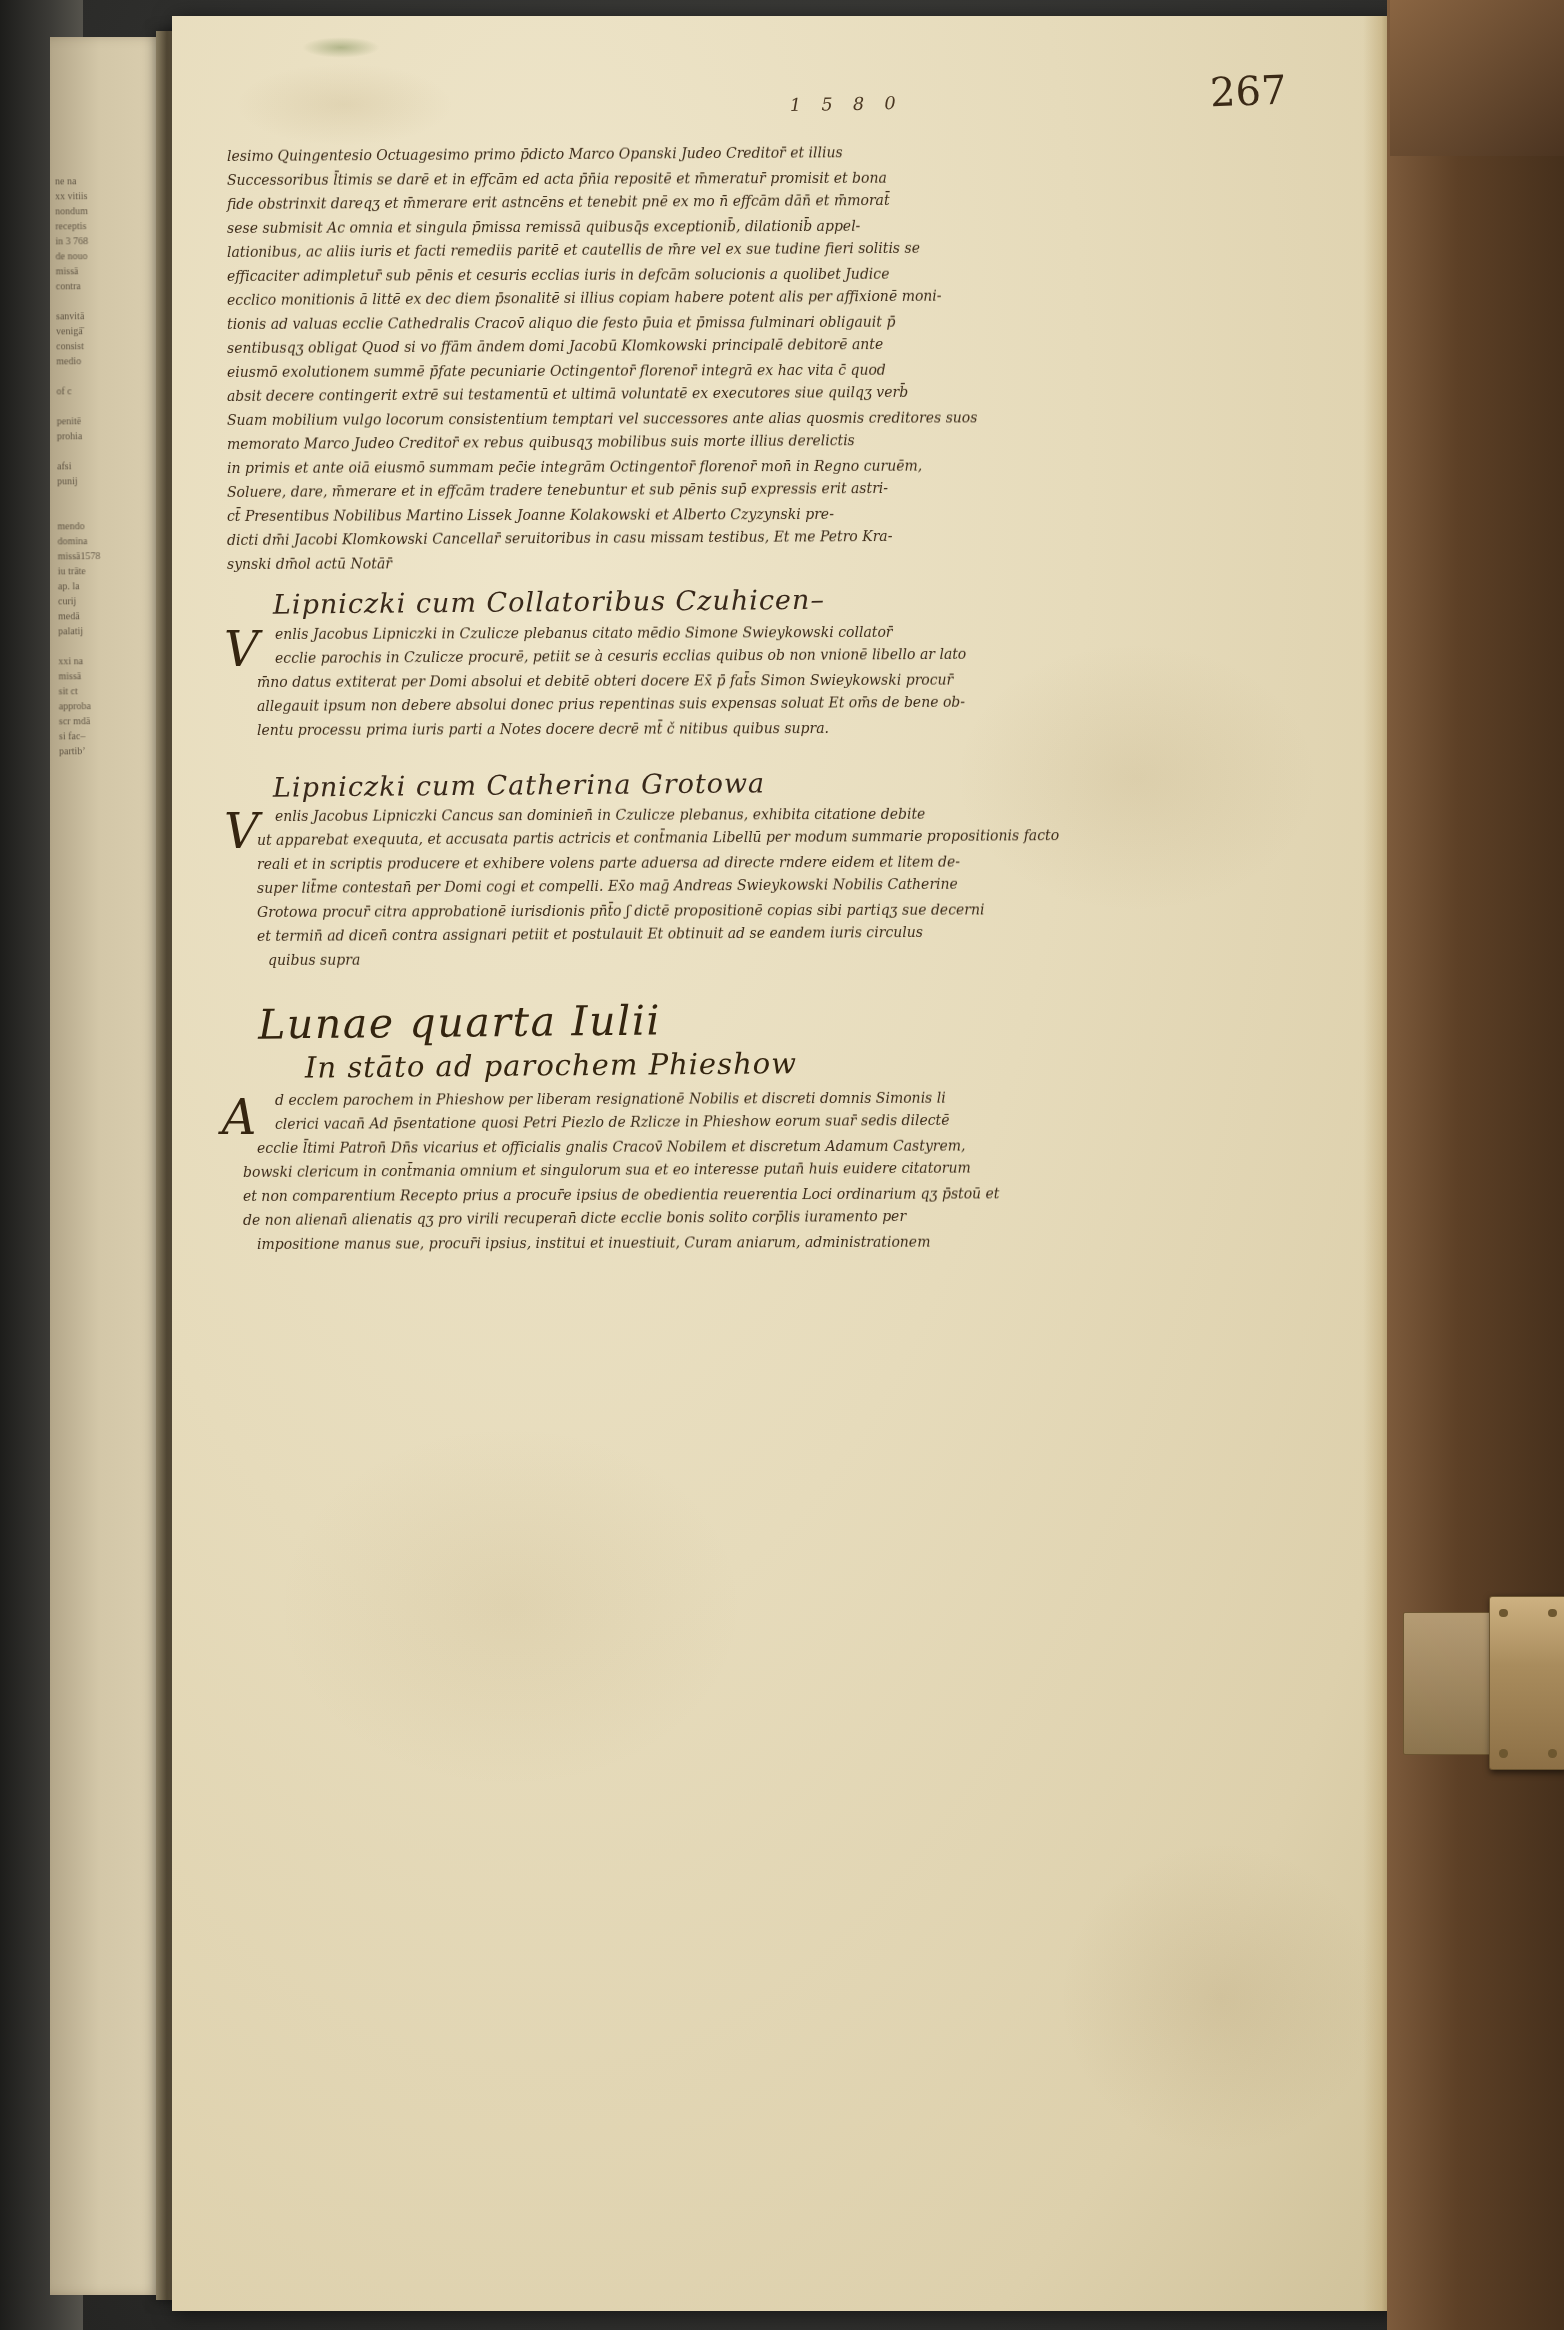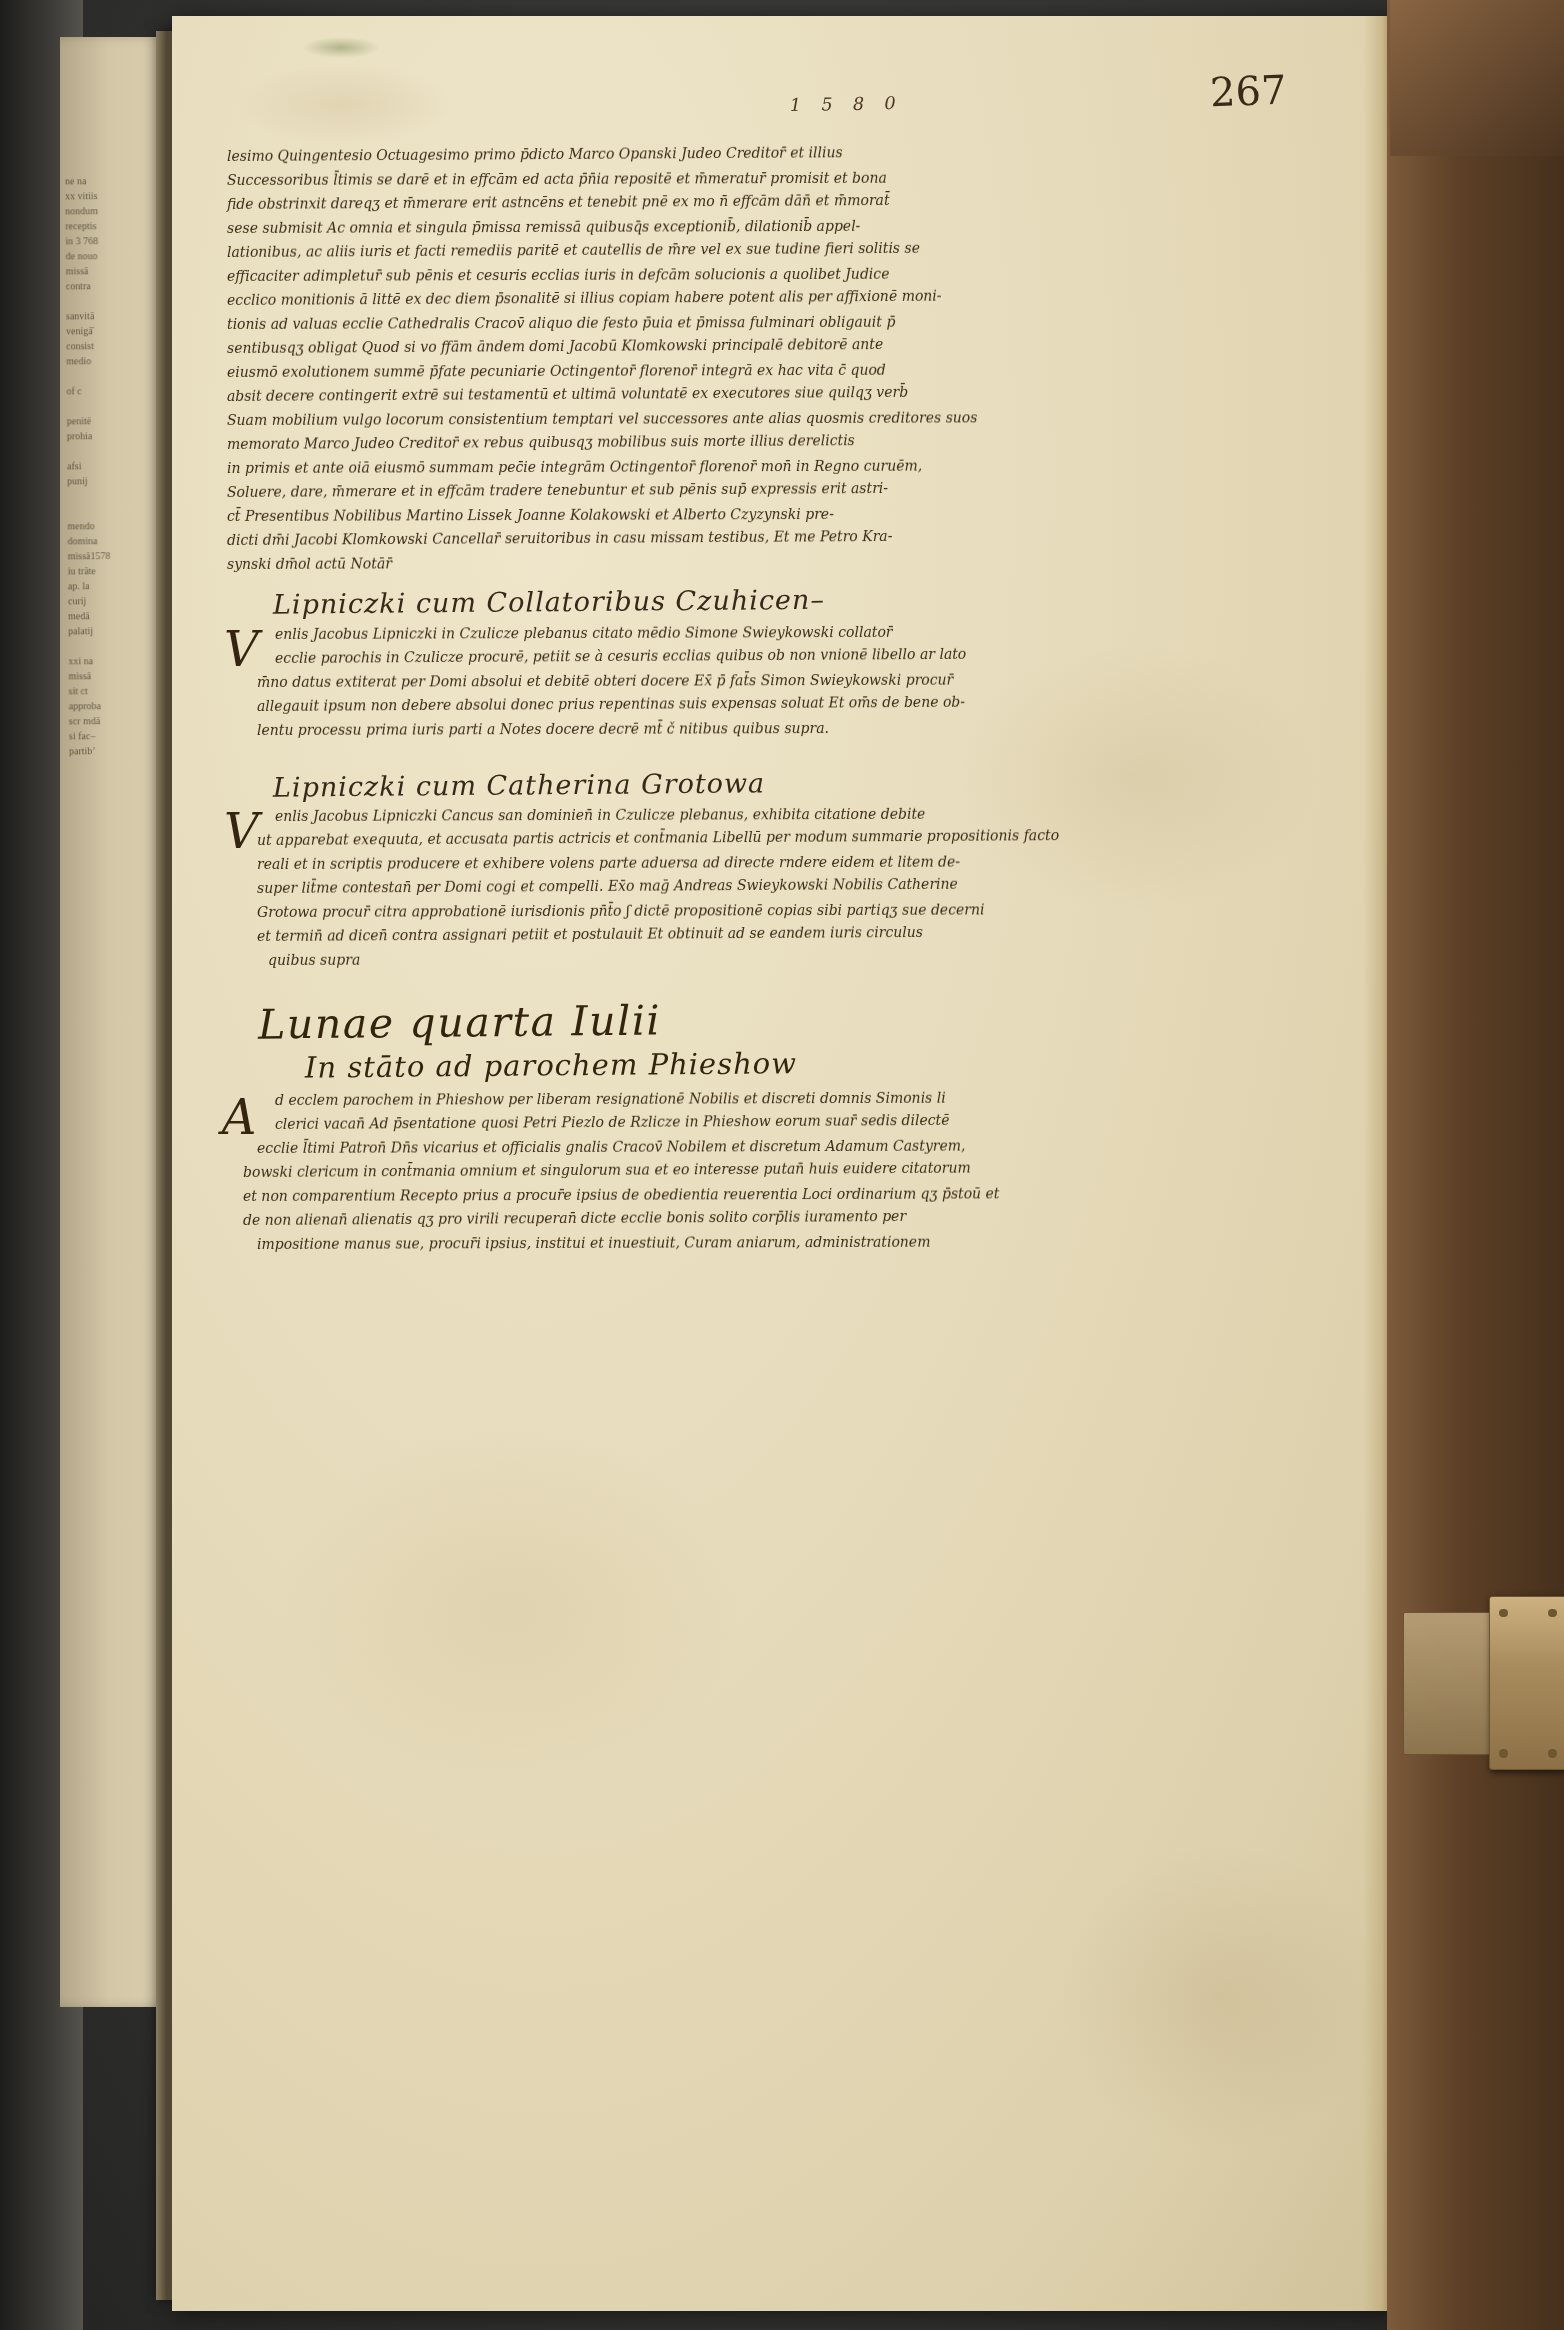--- a/index.html
+++ b/index.html
@@ -28,24 +28,24 @@
   .gutter-shadow {
     position: absolute;
     left: 0; top: 0;
     width: 83px; height: 100%;
     background: linear-gradient(to right, #1d1d1b 0%, #3b3a36 60%, #55534c 100%);
   }
 
   
   .verso {
     position: absolute;
-    left: 60px;
+    left: 50px;
     top: 37px;
     width: 141px;
-    height: 1970px;
+    height: 2258px;
     background: #cfc3a4;
     background-image:
       linear-gradient(to right, #b3a689 0%, #d3c7a8 35%, #ddd1b2 100%);
     box-shadow: inset -9.4px 0 13.6px -5.2px rgba(70,55,30,.55);
     overflow: hidden;
   }
   .verso-marginalia {
     position: absolute;
     left: 7.3px;
     width: 120px;

